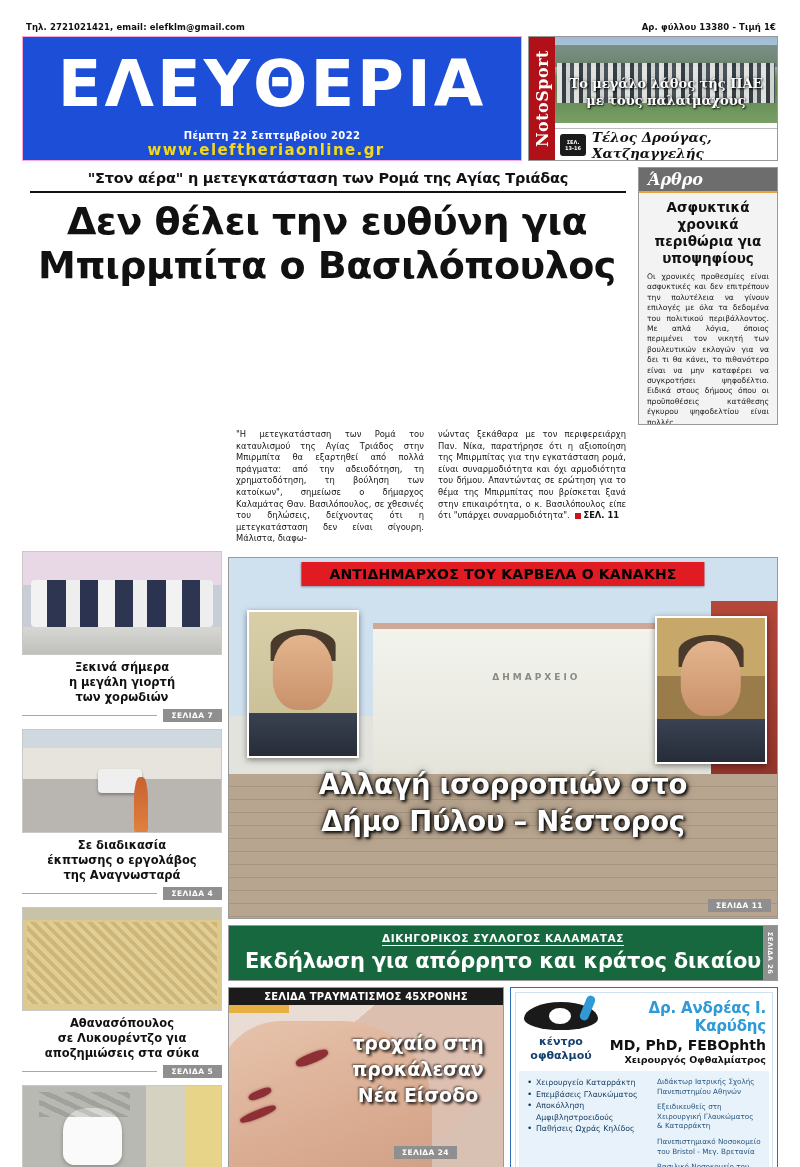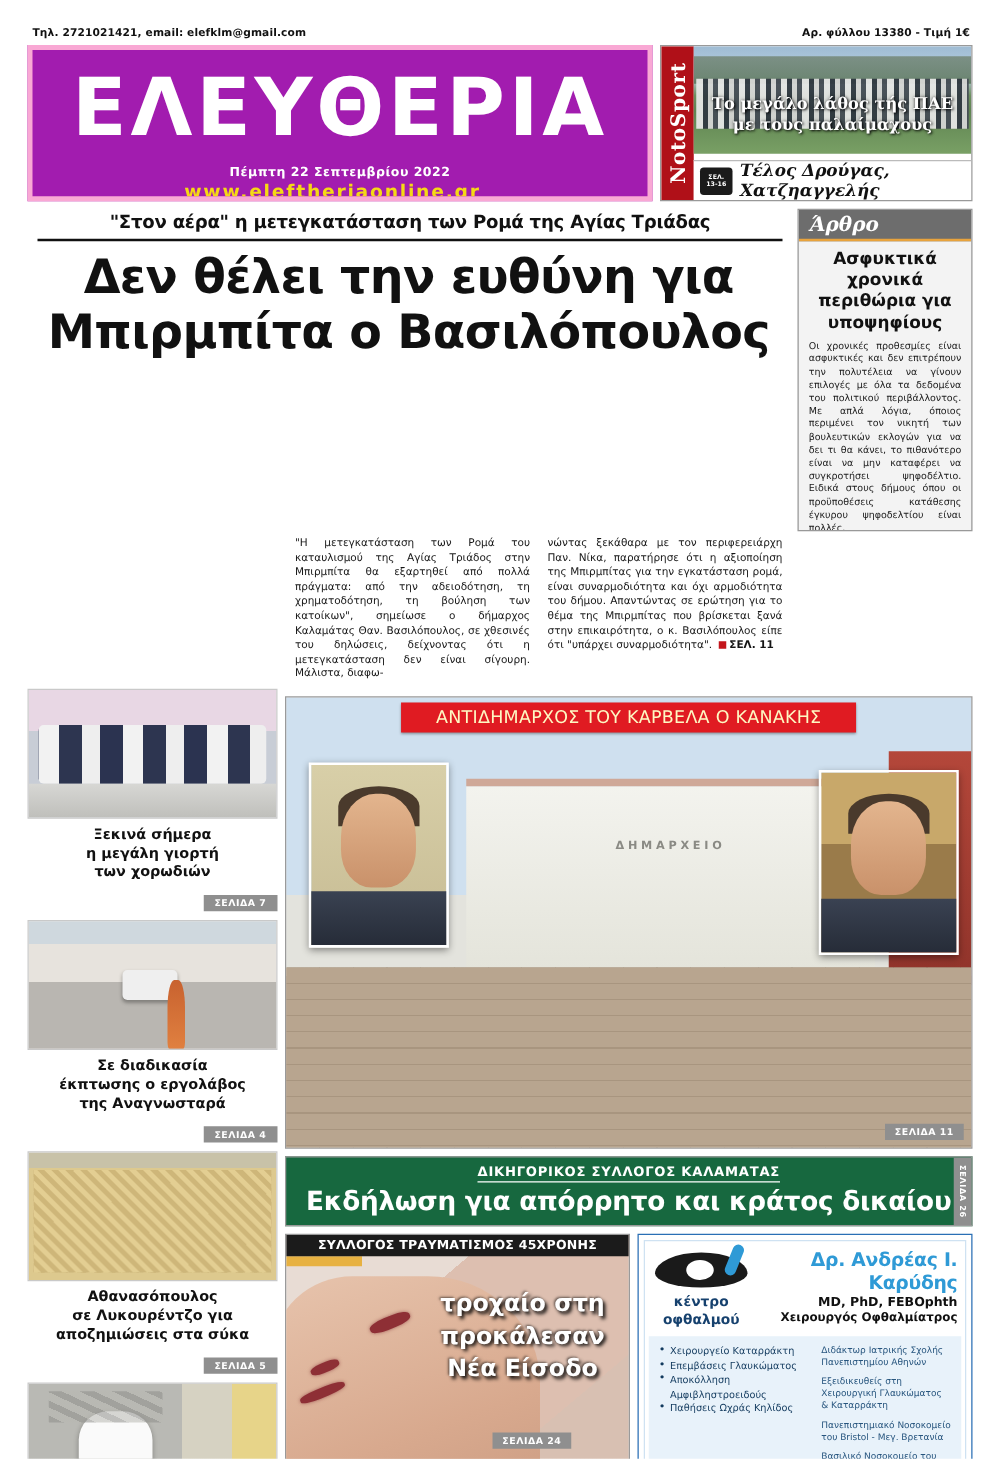--- a/index.html
+++ b/index.html
@@ -21,22 +21,22 @@
   .topbar {
     display: flex; justify-content: space-between; align-items: flex-end;
     font-size: 8.5px; font-weight: bold; color: #111;
     padding: 0 2px 4px 4px; letter-spacing: .1px;
   }
 
   
   .masthead { display: flex; gap: 6px; height: 125px; }
   .logo-box {
     position: relative; flex: 1 1 auto;
-    background: #a21caf;
-    border: 4px solid #f9a8d4;
+    background: #1d4ed8;
+    border: 1px solid #f9a8d4;
     overflow: hidden;
   }
   .logo-word {
     position: absolute; left: 50%; top: 4px; transform: translateX(-50%);
     width: 98%; text-align: center;
     font-family: "DejaVu Sans", sans-serif;
     font-weight: bold; font-size: 64px; line-height: 86px;
     color: #ffffff; letter-spacing: 3px;
     white-space: nowrap;
     -webkit-text-stroke: 0;
@@ -164,21 +164,21 @@
   .side-card { margin-bottom: 2px; }
   .side-photo {
     width: 100%; height: 104px; border: 1px solid #c9c9c9; overflow: hidden;
     position: relative;
   }
   .side-cap {
     text-align: center; font-size: 11.5px; line-height: 15px;
     font-weight: bold; color: #111; padding: 5px 2px 4px;
   }
   .side-ref {
-    display: flex; align-items: flex-end; gap: 6px; padding-bottom: 5px; flex-direction: column;
+    display: flex; align-items: center; gap: 6px; padding-bottom: 5px;
   }
   .side-ref .rule { flex: 1 1 auto; height: 1px; background: #a8a8a8; }
   .side-ref .tag {
     background: #8f8f8f; color: #fff; font-size: 7.5px; font-weight: bold;
     padding: 2px 9px; letter-spacing: .4px;
   }
 
   
   .ph-presser {
     background:
@@ -252,22 +252,22 @@
     background:
       repeating-linear-gradient(to bottom, #b8a58f 0 12px, #a8957f 12px 13px),
       repeating-linear-gradient(to right, #b8a58f 0 26px, #9d8b76 26px 27px);
   }
   .mf-red {
     position: absolute; right: 0; top: 12%; width: 12%; height: 52%;
     background: linear-gradient(to bottom, #b4473a, #8f332a);
   }
   .mf-banner {
     position: absolute; left: 50%; transform: translateX(-50%);
-    top: 4px; background: #e01b22; color: #fef9c3;
-    font-weight: normal; font-size: 14px; letter-spacing: .2px;
+    top: 4px; background: #e01b22; color: #000000;
+    font-weight: bold; font-size: 14px; letter-spacing: .2px;
     padding: 4px 28px; white-space: nowrap;
     box-shadow: 0 1px 2px rgba(0,0,0,.35);
   }
   .portrait {
     position: absolute; width: 112px; height: 148px;
     border: 2px solid #ffffff; box-shadow: 0 2px 6px rgba(0,0,0,.45);
     overflow: hidden;
   }
   .portrait.left  { left: 18px;  top: 52px; }
   .portrait.right { right: 10px; top: 58px; }
@@ -386,21 +386,21 @@
     position: absolute; right: 6px; top: -4px; width: 9px; height: 26px;
     background: #2f9ad6; border-radius: 5px; transform: rotate(22deg);
   }
   .ad-logo-text {
     font-size: 11px; font-weight: bold; color: #16416e; line-height: 14px; margin-top: 2px;
   }
   .ad-name { flex: 1 1 auto; text-align: right; }
   .ad-doc {
     font-size: 15px; font-weight: bold; color: #2f9ad6; letter-spacing: -.2px;
   }
-  .ad-cred { font-size: 10px; font-weight: bold; color: #111; margin-top: 2px; }
+  .ad-cred { font-size: 14px; font-weight: bold; color: #111; margin-top: 2px; }
   .ad-spec { font-size: 9.5px; font-weight: bold; color: #111; margin-top: 1px; }
   .ad-cols { display: flex; gap: 8px; padding: 6px 8px 4px; flex: 1 1 auto; background: #e8f2fa; margin: 4px 3px 0; }
   .ad-services { flex: 1 1 auto; }
   .ad-services li {
     list-style: none; font-size: 7.8px; line-height: 11.6px; color: #123a5e;
     padding-left: 9px; position: relative;
   }
   .ad-services li::before {
     content: "•"; position: absolute; left: 0; color: #123a5e; font-size: 9px;
   }
@@ -545,20 +545,24 @@
           <div class="head"></div>
           <div class="torso"></div>
         </div>
         <div class="portrait right">
           <div class="bg-b"></div>
           <div class="hair"></div>
           <div class="head"></div>
           <div class="torso"></div>
         </div>
 
+        <div class="mf-title">
+          <div>Αλλαγή ισορροπιών στο</div>
+          <div>Δήμο Πύλου – Νέστορος</div>
+        </div>
 
         <div class="mf-ref">ΣΕΛΙΔΑ 11</div>
       </div>
 
       <div class="greenbar">
         <div class="gb-kicker">ΔΙΚΗΓΟΡΙΚΟΣ ΣΥΛΛΟΓΟΣ ΚΑΛΑΜΑΤΑΣ</div>
         <div class="gb-title">Εκδήλωση για απόρρητο και κράτος δικαίου</div>
         <div class="gb-ref">
           <span>ΣΕΛΙΔΑ 26</span>
         </div>
@@ -566,21 +570,21 @@
 
       <div class="bottom-row">
 
         <div class="injury">
           <div class="inj-hand">
             <div class="w1"></div>
             <div class="w2"></div>
             <div class="w3"></div>
           </div>
           <div class="inj-strip"></div>
-          <div class="inj-banner">ΣΥΛΛΟΓΟΣ ΤΡΑΥΜΑΤΙΣΜΟΣ 45ΧΡΟΝΗΣ</div>
+          <div class="inj-banner">ΣΕΛΙΔΑ ΤΡΑΥΜΑΤΙΣΜΟΣ 45ΧΡΟΝΗΣ</div>
           <div class="inj-text">
             <div>τροχαίο στη</div>
             <div>προκάλεσαν</div>
             <div>Νέα Είσοδο</div>
           </div>
           <div class="inj-ref">ΣΕΛΙΔΑ 24</div>
         </div>
 
         <div class="advert">
           <div class="ad-inner">

